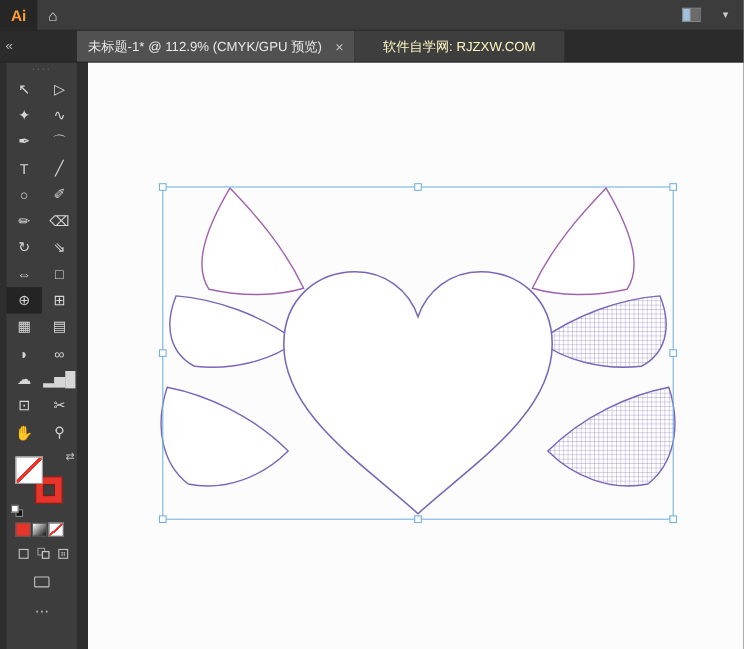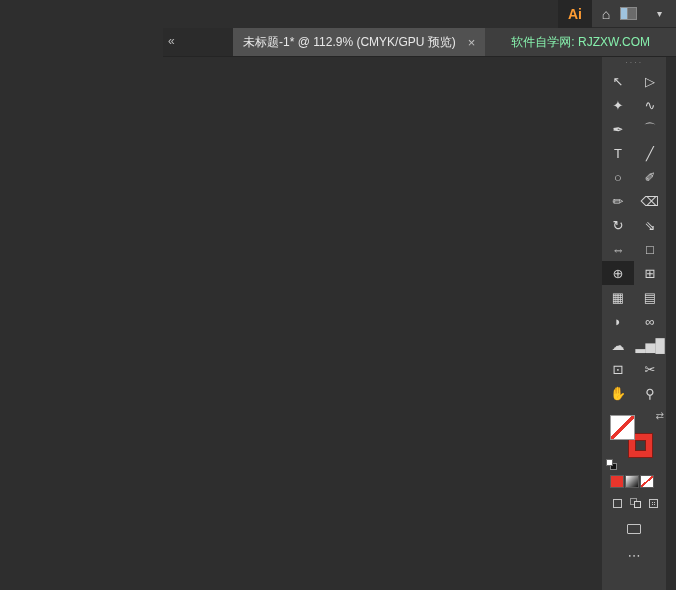--- a/index.html
+++ b/index.html
@@ -3,21 +3,21 @@
 <meta charset="utf-8">
 <style>
   * { box-sizing: border-box; margin: 0; padding: 0; }
   html,body { width: 676px; height: 590px; overflow: hidden; }
   body {
     background: #2e2e2e;
     font-family: "Liberation Sans", "DejaVu Sans", sans-serif;
     color: #e0e0e0;
     -webkit-font-smoothing: antialiased;
   }
-  .app { width: 676px; height: 590px; display: flex; flex-direction: column; align-items: flex-end; }
+  .app { width: 676px; height: 590px; display: flex; flex-direction: column; }
 
   
   .menubar {
     height: 28px; background: #3c3c3c; display: flex; align-items: center;
     border-bottom: 1px solid #2a2a2a; flex: 0 0 28px; font-size: 12px;
   }
   .logo {
     width: 34px; height: 28px; background: #262626; color: #ff9c33;
     font-weight: bold; font-size: 14px; display: grid; place-items: center;
   }
@@ -33,21 +33,21 @@
   
   .tabbar {
     height: 29px; flex: 0 0 29px; background: #2b2b2b; display: flex;
     align-items: stretch; position: relative; border-bottom: 1px solid #242424;
     font-size: 12px;
   }
   .collapse { position: absolute; left: 5px; top: 6px; color: #b8b8b8; font-size: 12px; cursor: default; }
   .tab { display: flex; align-items: center; padding: 0 10px; white-space: nowrap; }
   .tab.active { margin-left: 70px; background: #515151; color: #e8e8e8; gap: 12px; }
   .tab.active .close { color: #c0c0c0; font-size: 13px; cursor: default; }
-  .tab.site { background: #3e3e3e; color: #86efac; padding: 0 26px; }
+  .tab.site { background: #3e3e3e; color: #fef9c3; padding: 0 26px; }
 
   
   .main { flex: 1; display: flex; min-height: 0; }
   .toolcol { width: 80px; flex: 0 0 80px; background: #2e2e2e; position: relative; }
   .toolpanel {
     position: absolute; left: 6px; top: 0; width: 64px; height: 100%;
     background: #3d3d3d; display: flex; flex-direction: column; align-items: center;
   }
   .gripper { height: 12px; line-height: 10px; font-size: 9px; letter-spacing: 2px; color: #7a7a7a; }
   .tools { display: grid; grid-template-columns: 32px 32px; }

